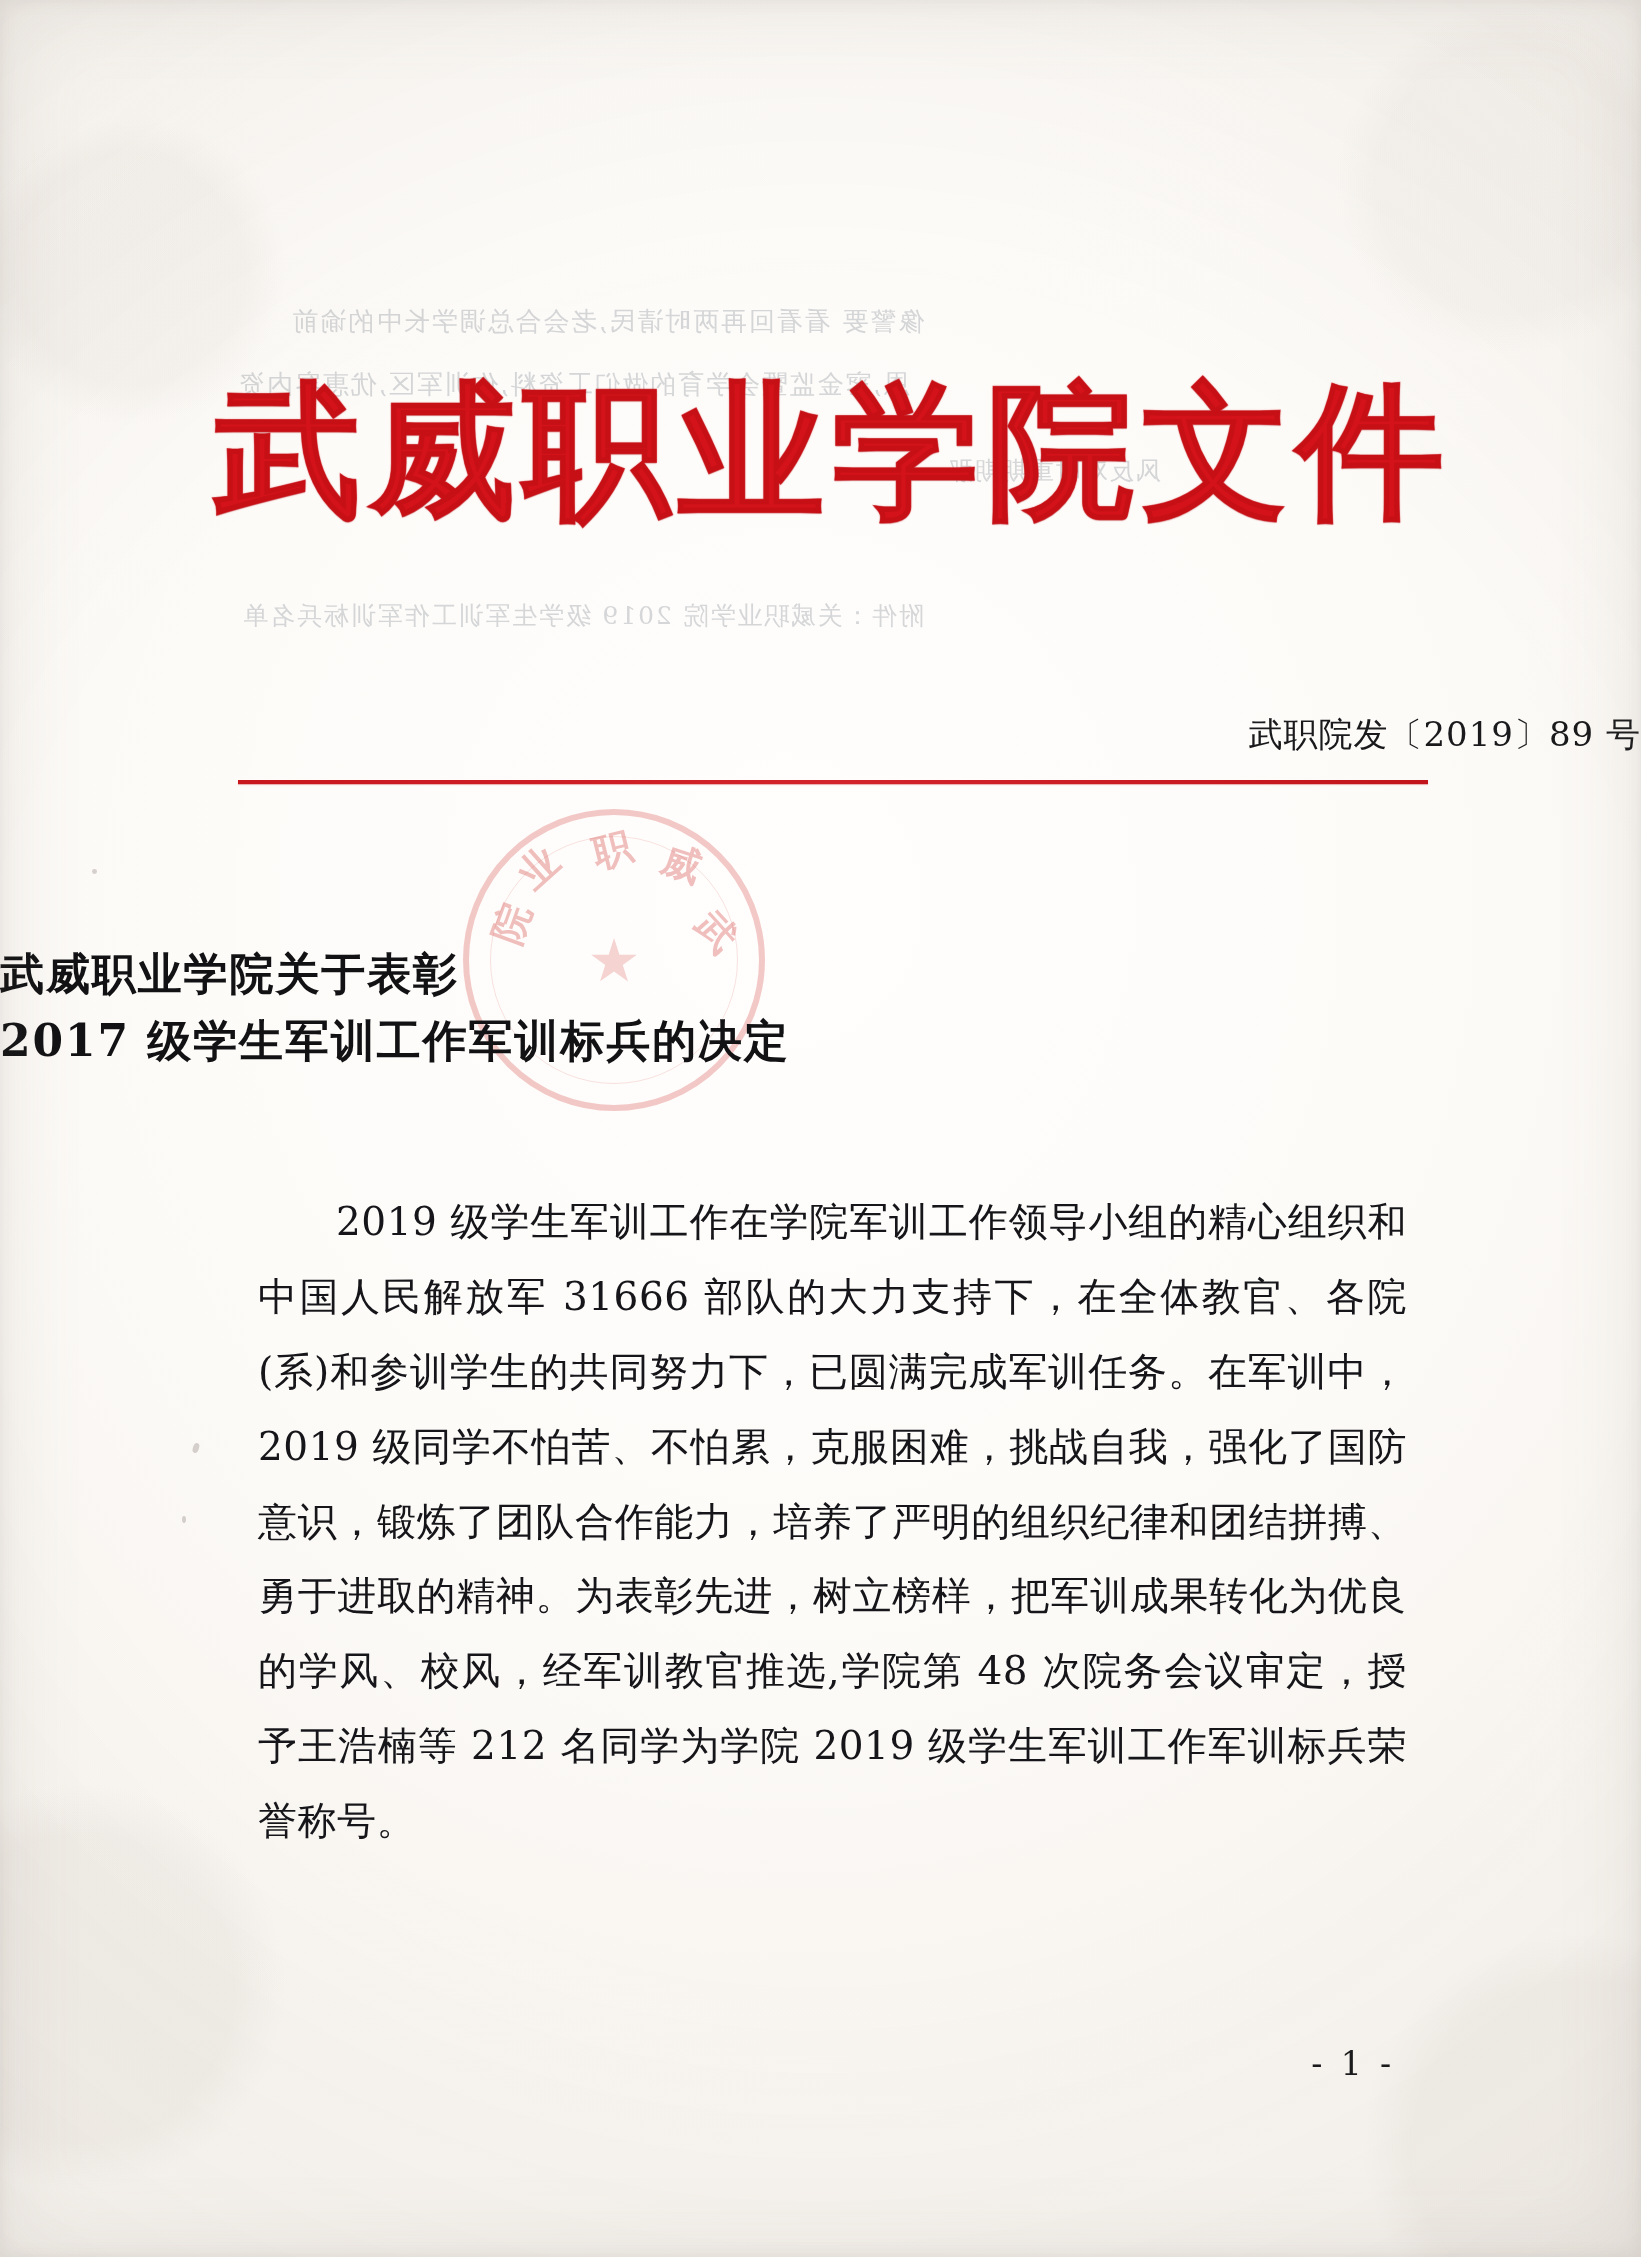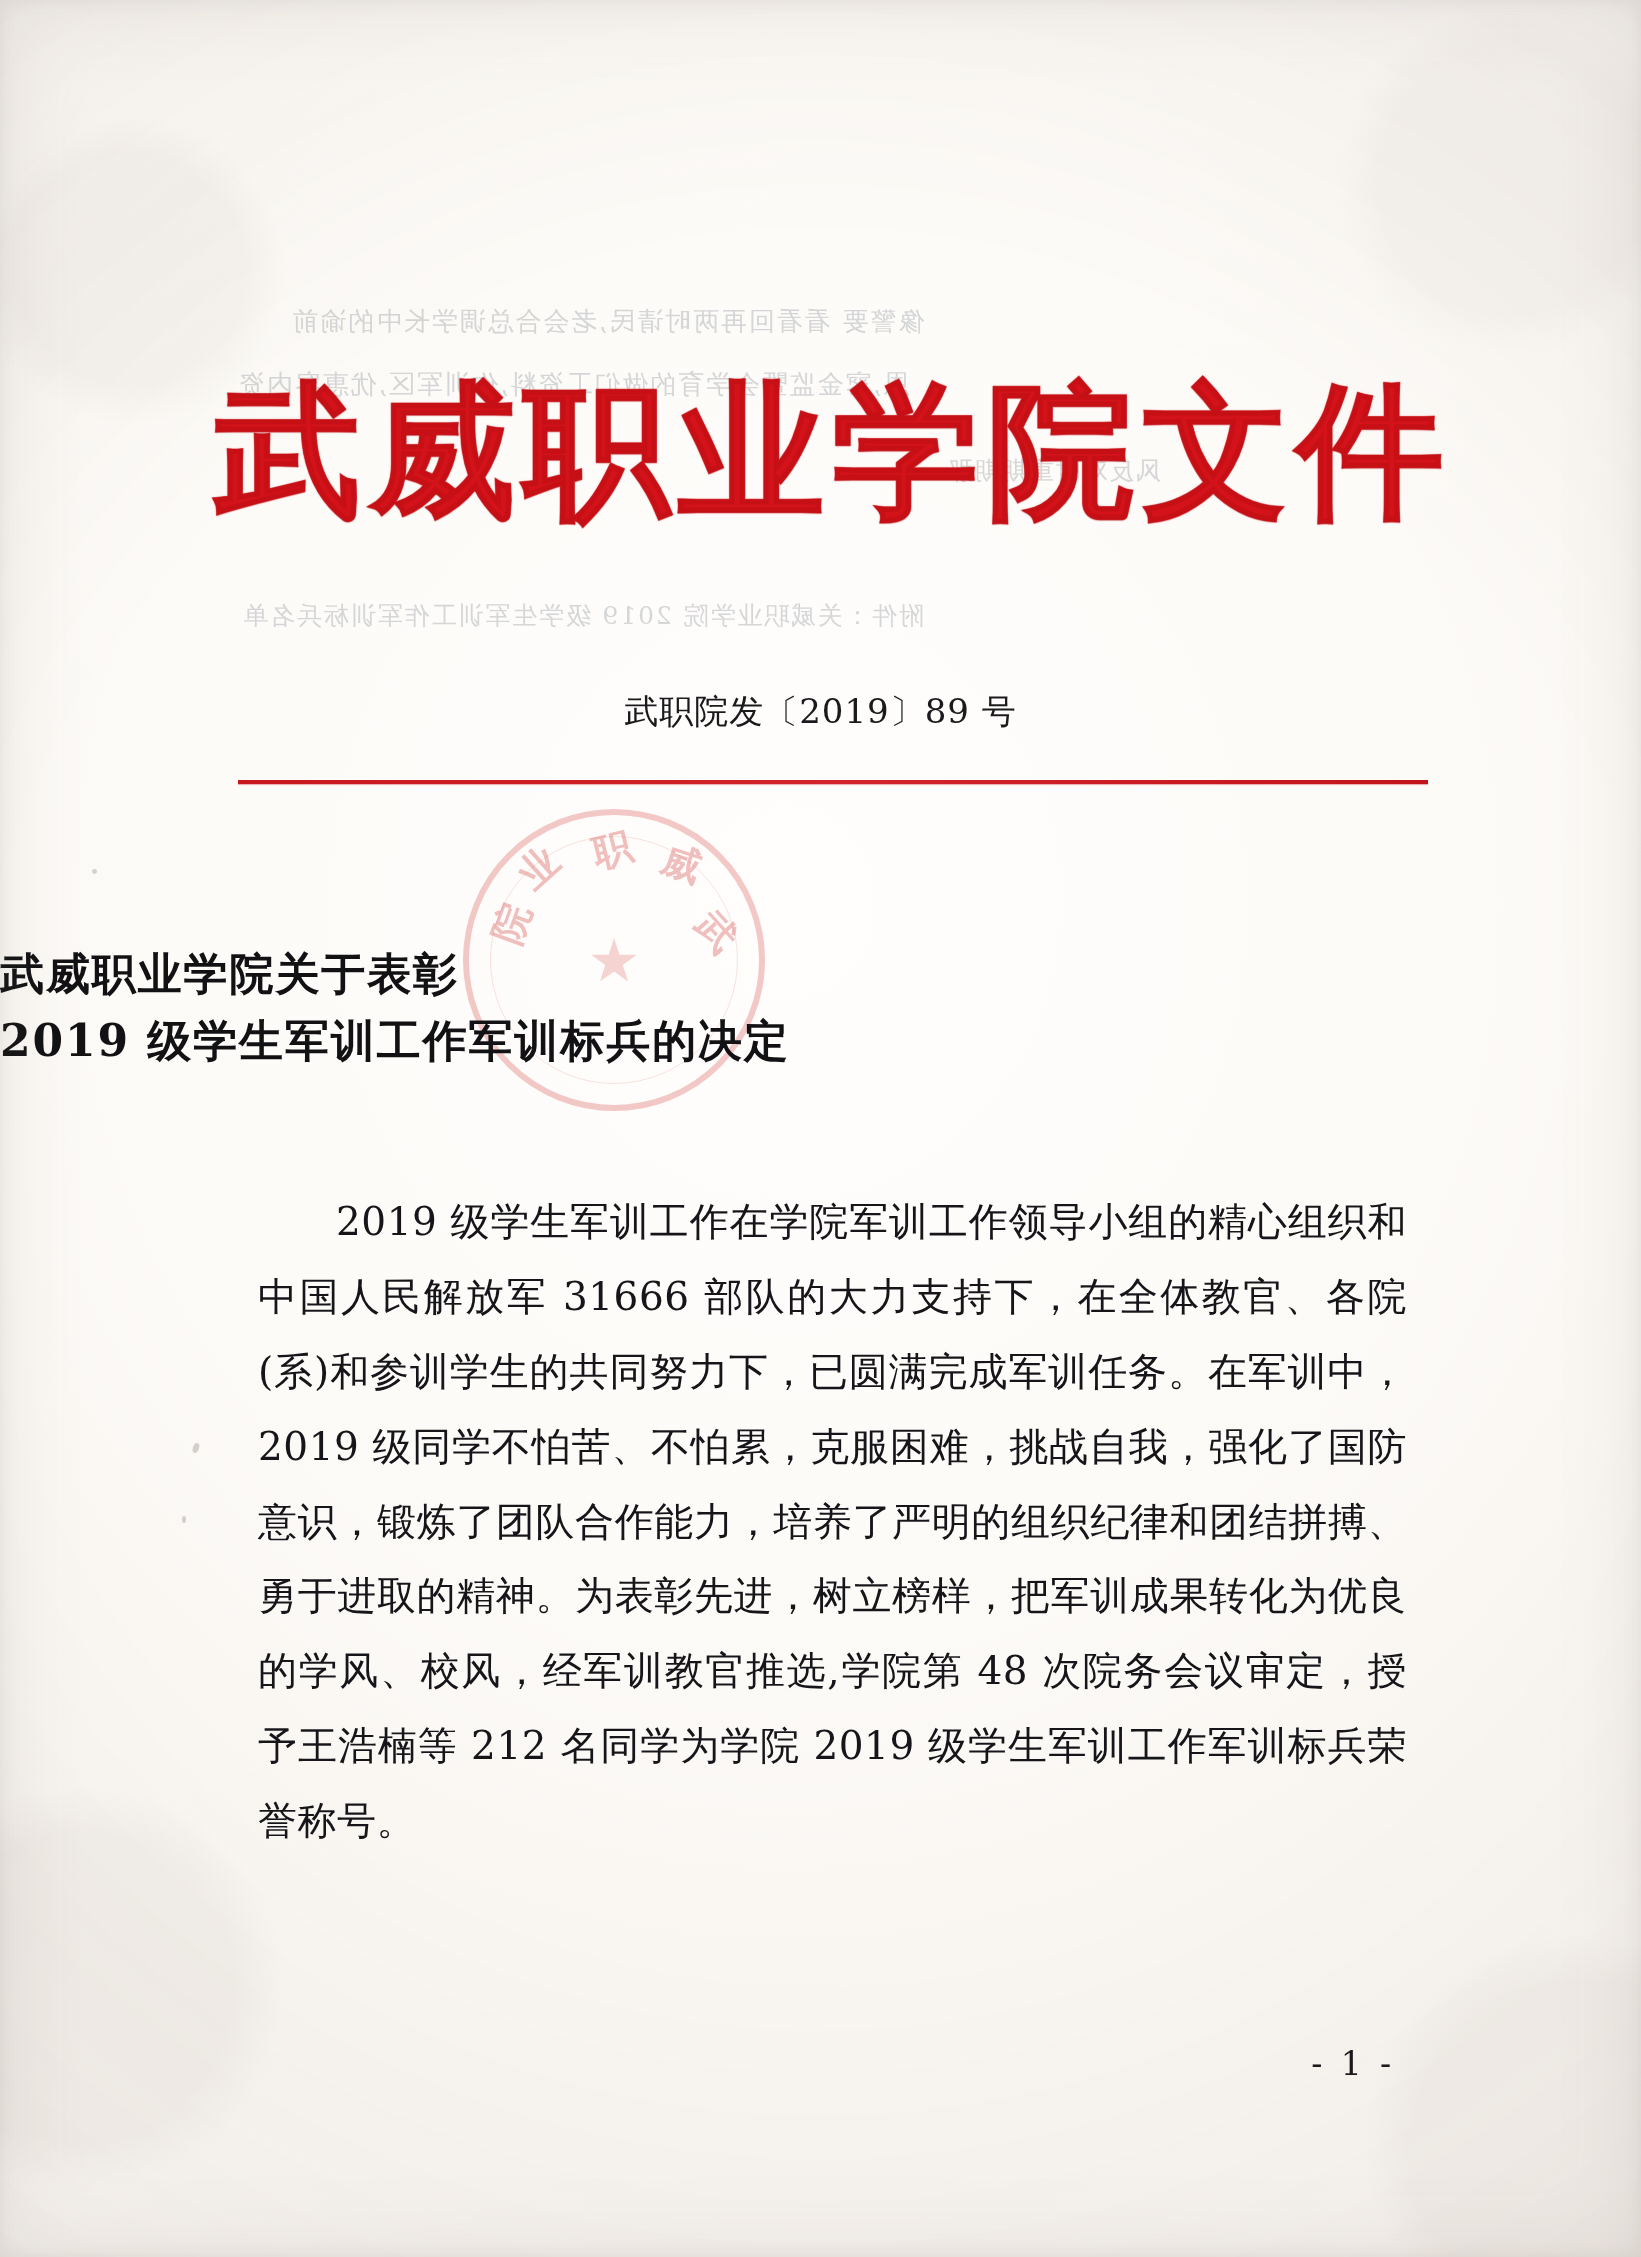--- a/index.html
+++ b/index.html
@@ -74,24 +74,24 @@
     letter-spacing: 7.7px;
     line-height: 1;
     text-shadow: 0 0 1.9px rgba(211,18,26,0.55), 0 1px 1px rgba(160,10,16,0.35);
     -webkit-text-stroke: 1px rgba(190,15,20,0.55);
     white-space: nowrap;
   }
 
   
   .doc-number {
     position: absolute;
-    top: 689px;
+    top: 712px;
     left: 0;
     width: 100%;
-    text-align: center;
+    text-align: right;
     font-size: 34px;
     color: #1a1a1c;
     letter-spacing: 1px;
     font-family: "DejaVu Serif", "Liberation Serif", serif;
   }
 
   
   .red-rule {
     position: absolute;
     top: 780px;
@@ -226,21 +226,21 @@
     <div class="seal-star">★</div>
     <div class="seal-char sc1">业</div>
     <div class="seal-char sc2">职</div>
     <div class="seal-char sc3">威</div>
     <div class="seal-char sc4">武</div>
     <div class="seal-char sc5">院</div>
   </div>
 
   <div class="title-block">
     <div class="title-line">武威职业学院关于表彰</div>
-    <div class="title-line">2019 级学生军训工作军训标兵的决定</div>
+    <div class="title-line">2017 级学生军训工作军训标兵的决定</div>
   </div>
 
   <div class="body-block">
     <p class="para">2019 级学生军训工作在学院军训工作领导小组的精心组织和中国人民解放军 31666 部队的大力支持下，在全体教官、各院(系)和参训学生的共同努力下，已圆满完成军训任务。在军训中，2019 级同学不怕苦、不怕累，克服困难，挑战自我，强化了国防意识，锻炼了团队合作能力，培养了严明的组织纪律和团结拼搏、勇于进取的精神。为表彰先进，树立榜样，把军训成果转化为优良的学风、校风，经军训教官推选,学院第 48 次院务会议审定，授予王浩楠等 212 名同学为学院 2019 级学生军训工作军训标兵荣誉称号。</p>
   </div>
 
   <div class="page-number">- 1 -</div>
 
   <div class="speck speck-a"></div>
   <div class="speck speck-b"></div>

